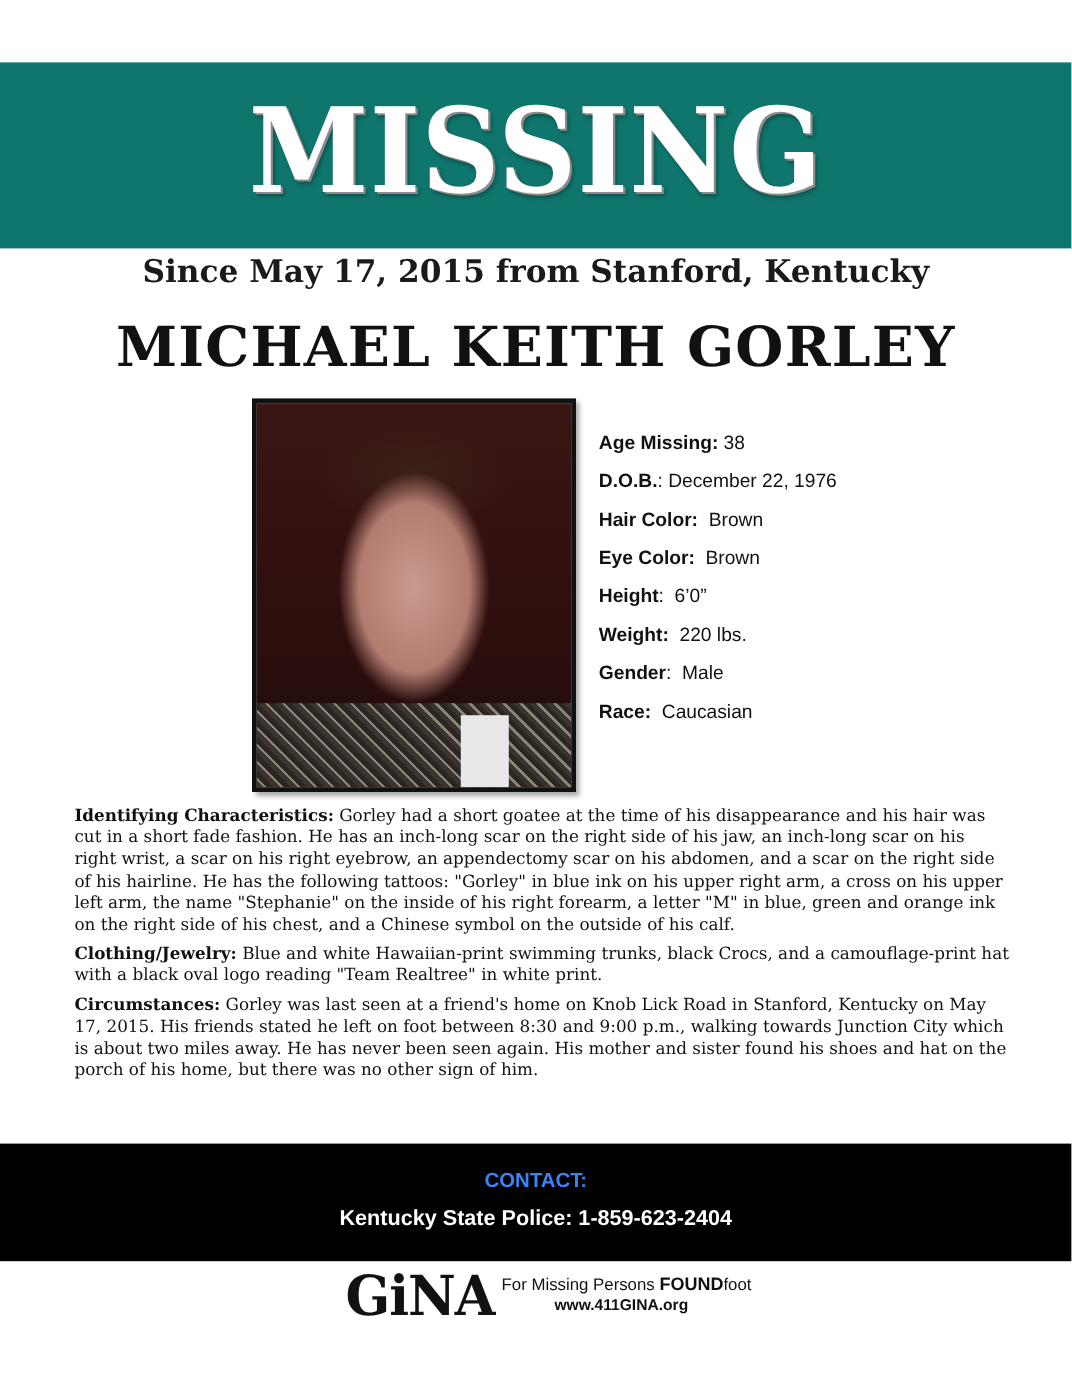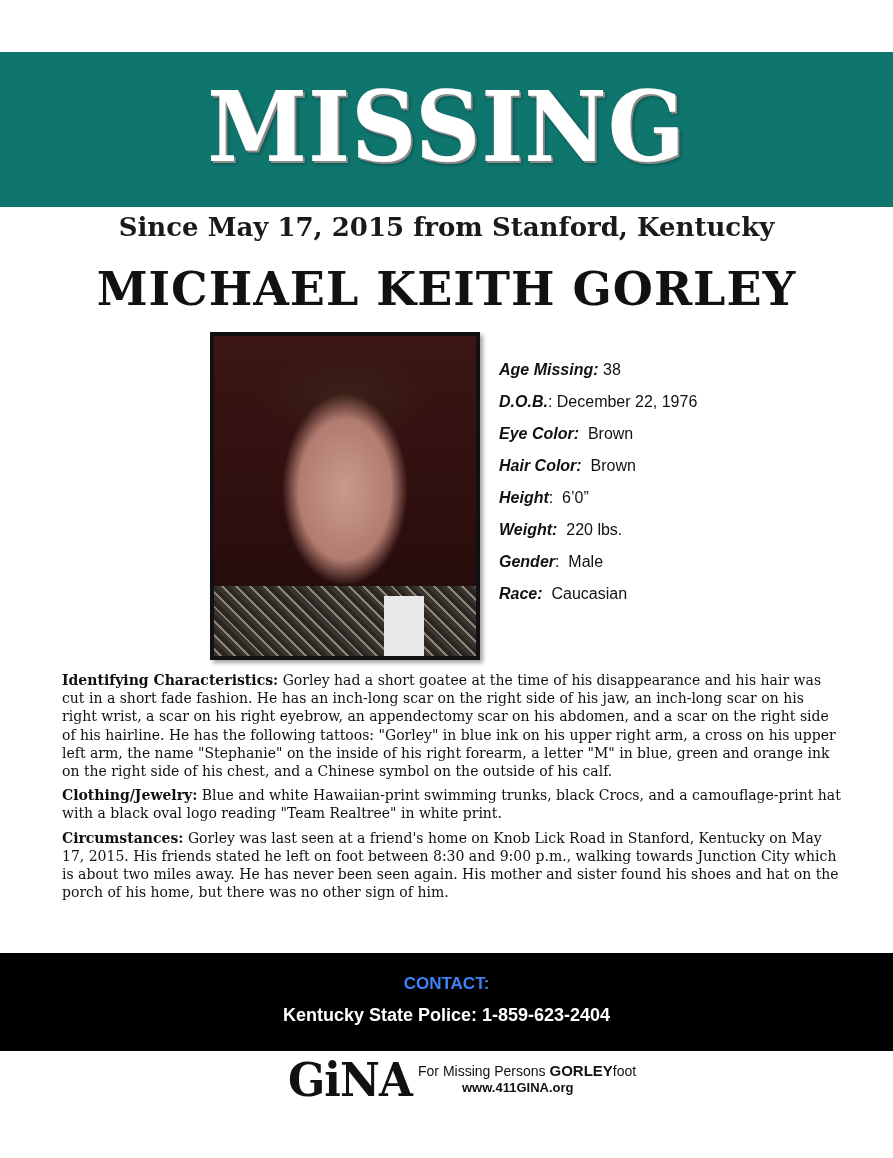--- a/index.html
+++ b/index.html
@@ -26,21 +26,21 @@
       radial-gradient(ellipse 32% 40% at 50% 48%, #c99a8e 0%, #b27c70 55%, rgba(90,40,35,0) 75%),
       radial-gradient(ellipse 40% 18% at 50% 18%, #3a2018 0%, rgba(40,20,15,0) 80%),
       linear-gradient(180deg, #3b1614 0%, #2d0e0e 60%, #1d0c0b 100%);
     overflow: hidden; }
   .photo .shirt { position: absolute; left: 0; bottom: 0; width: 100%; height: 70px;
     background: repeating-linear-gradient(45deg, #3a3430 0 4px, #8d8478 4px 6px, #2b2622 6px 10px); }
   .photo .tee { position: absolute; left: 170px; bottom: 0; width: 40px; height: 60px; background: #e8e8e8; }
 
   .facts { position: absolute; left: 499px; top: 358px; font-size: 16px; }
   .fact { height: 32px; line-height: 24px; white-space: pre; }
-  .fact .k { font-weight: bold; color: #111; font-style: italic; }
+  .fact .k { font-weight: bold; color: #111; }
   .fact .v { color: #111; }
   .fact.case .k { color: #c00000; }
 
   .details { position: absolute; left: 62px; top: 671px; width: 780px;
     font-family: "DejaVu Serif", serif; font-size: 14px; line-height: 18.2px; color: #111; }
   .details p { margin: 0 0 6px 0; }
   .details .lbl { font-weight: bold; }
 
   .contact { position: absolute; left: 0; top: 953px; width: 893px; height: 98px; background: #000000; text-align: center; }
   .contact-title { position: absolute; left: 0; top: 21px; width: 100%; color: #3b82f6; font-weight: bold; font-size: 17px; }
@@ -63,36 +63,36 @@
 <div class="name">MICHAEL KEITH GORLEY</div>
 
 <div class="photo" title="Photo of Michael Keith Gorley">
   <div class="shirt"></div>
   <div class="tee"></div>
 </div>
 
 <div class="facts">
   <div class="fact"><span class="k">Age Missing:</span><span class="v"> 38</span></div>
   <div class="fact"><span class="k">D.O.B.</span><span class="v">: December 22, 1976</span></div>
+  <div class="fact"><span class="k">Hair Color:</span><span class="v">  Brown</span></div>
   <div class="fact"><span class="k">Eye Color:</span><span class="v">  Brown</span></div>
-  <div class="fact"><span class="k">Hair Color:</span><span class="v">  Brown</span></div>
   <div class="fact"><span class="k">Height</span><span class="v">:  6’0”</span></div>
   <div class="fact"><span class="k">Weight:</span><span class="v">  220 lbs.</span></div>
   <div class="fact"><span class="k">Gender</span><span class="v">:  Male</span></div>
   <div class="fact"><span class="k">Race:</span><span class="v">  Caucasian</span></div>
 </div>
 
 <div class="details">
   <p><span class="lbl">Identifying Characteristics:</span><span>  Gorley had a short goatee at the time of his disappearance and his hair was cut in a short fade fashion. He has an inch-long scar on the right side of his jaw, an inch-long scar on his right wrist, a scar on his right eyebrow, an appendectomy scar on his abdomen, and a scar on the right side of his hairline. He has the following tattoos: "Gorley" in blue ink on his upper right arm, a cross on his upper left arm, the name "Stephanie" on the inside of his right forearm, a letter "M" in blue, green and orange ink on the right side of his chest, and a Chinese symbol on the outside of his calf.</span></p>
   <p><span class="lbl">Clothing/Jewelry:</span><span>  Blue and white Hawaiian-print swimming trunks, black Crocs, and a camouflage-print hat with a black oval logo reading "Team Realtree" in white print.</span></p>
   <p><span class="lbl">Circumstances:</span><span>  Gorley was last seen at a friend's home on Knob Lick Road in Stanford, Kentucky on May 17, 2015. His friends stated he left on foot between 8:30 and 9:00 p.m., walking towards Junction City which is about two miles away. He has never been seen again. His mother and sister found his shoes and hat on the porch of his home, but there was no other sign of him.</span></p>
 </div>
 
 <div class="contact">
   <div class="contact-title">CONTACT:</div>
   <div class="contact-line">Kentucky State Police: 1-859-623-2404</div>
 </div>
 
 <div class="footer-logo">
   <div class="gina-mark">GiNA</div>
-  <div class="gina-tag"><span>For Missing Persons </span><b>GORLEY</b><span>foot</span></div>
+  <div class="gina-tag"><span>For Missing Persons </span><b>FOUND</b><span>foot</span></div>
   <div class="gina-url">www.411GINA.org</div>
 </div>
 
 </body></html>

